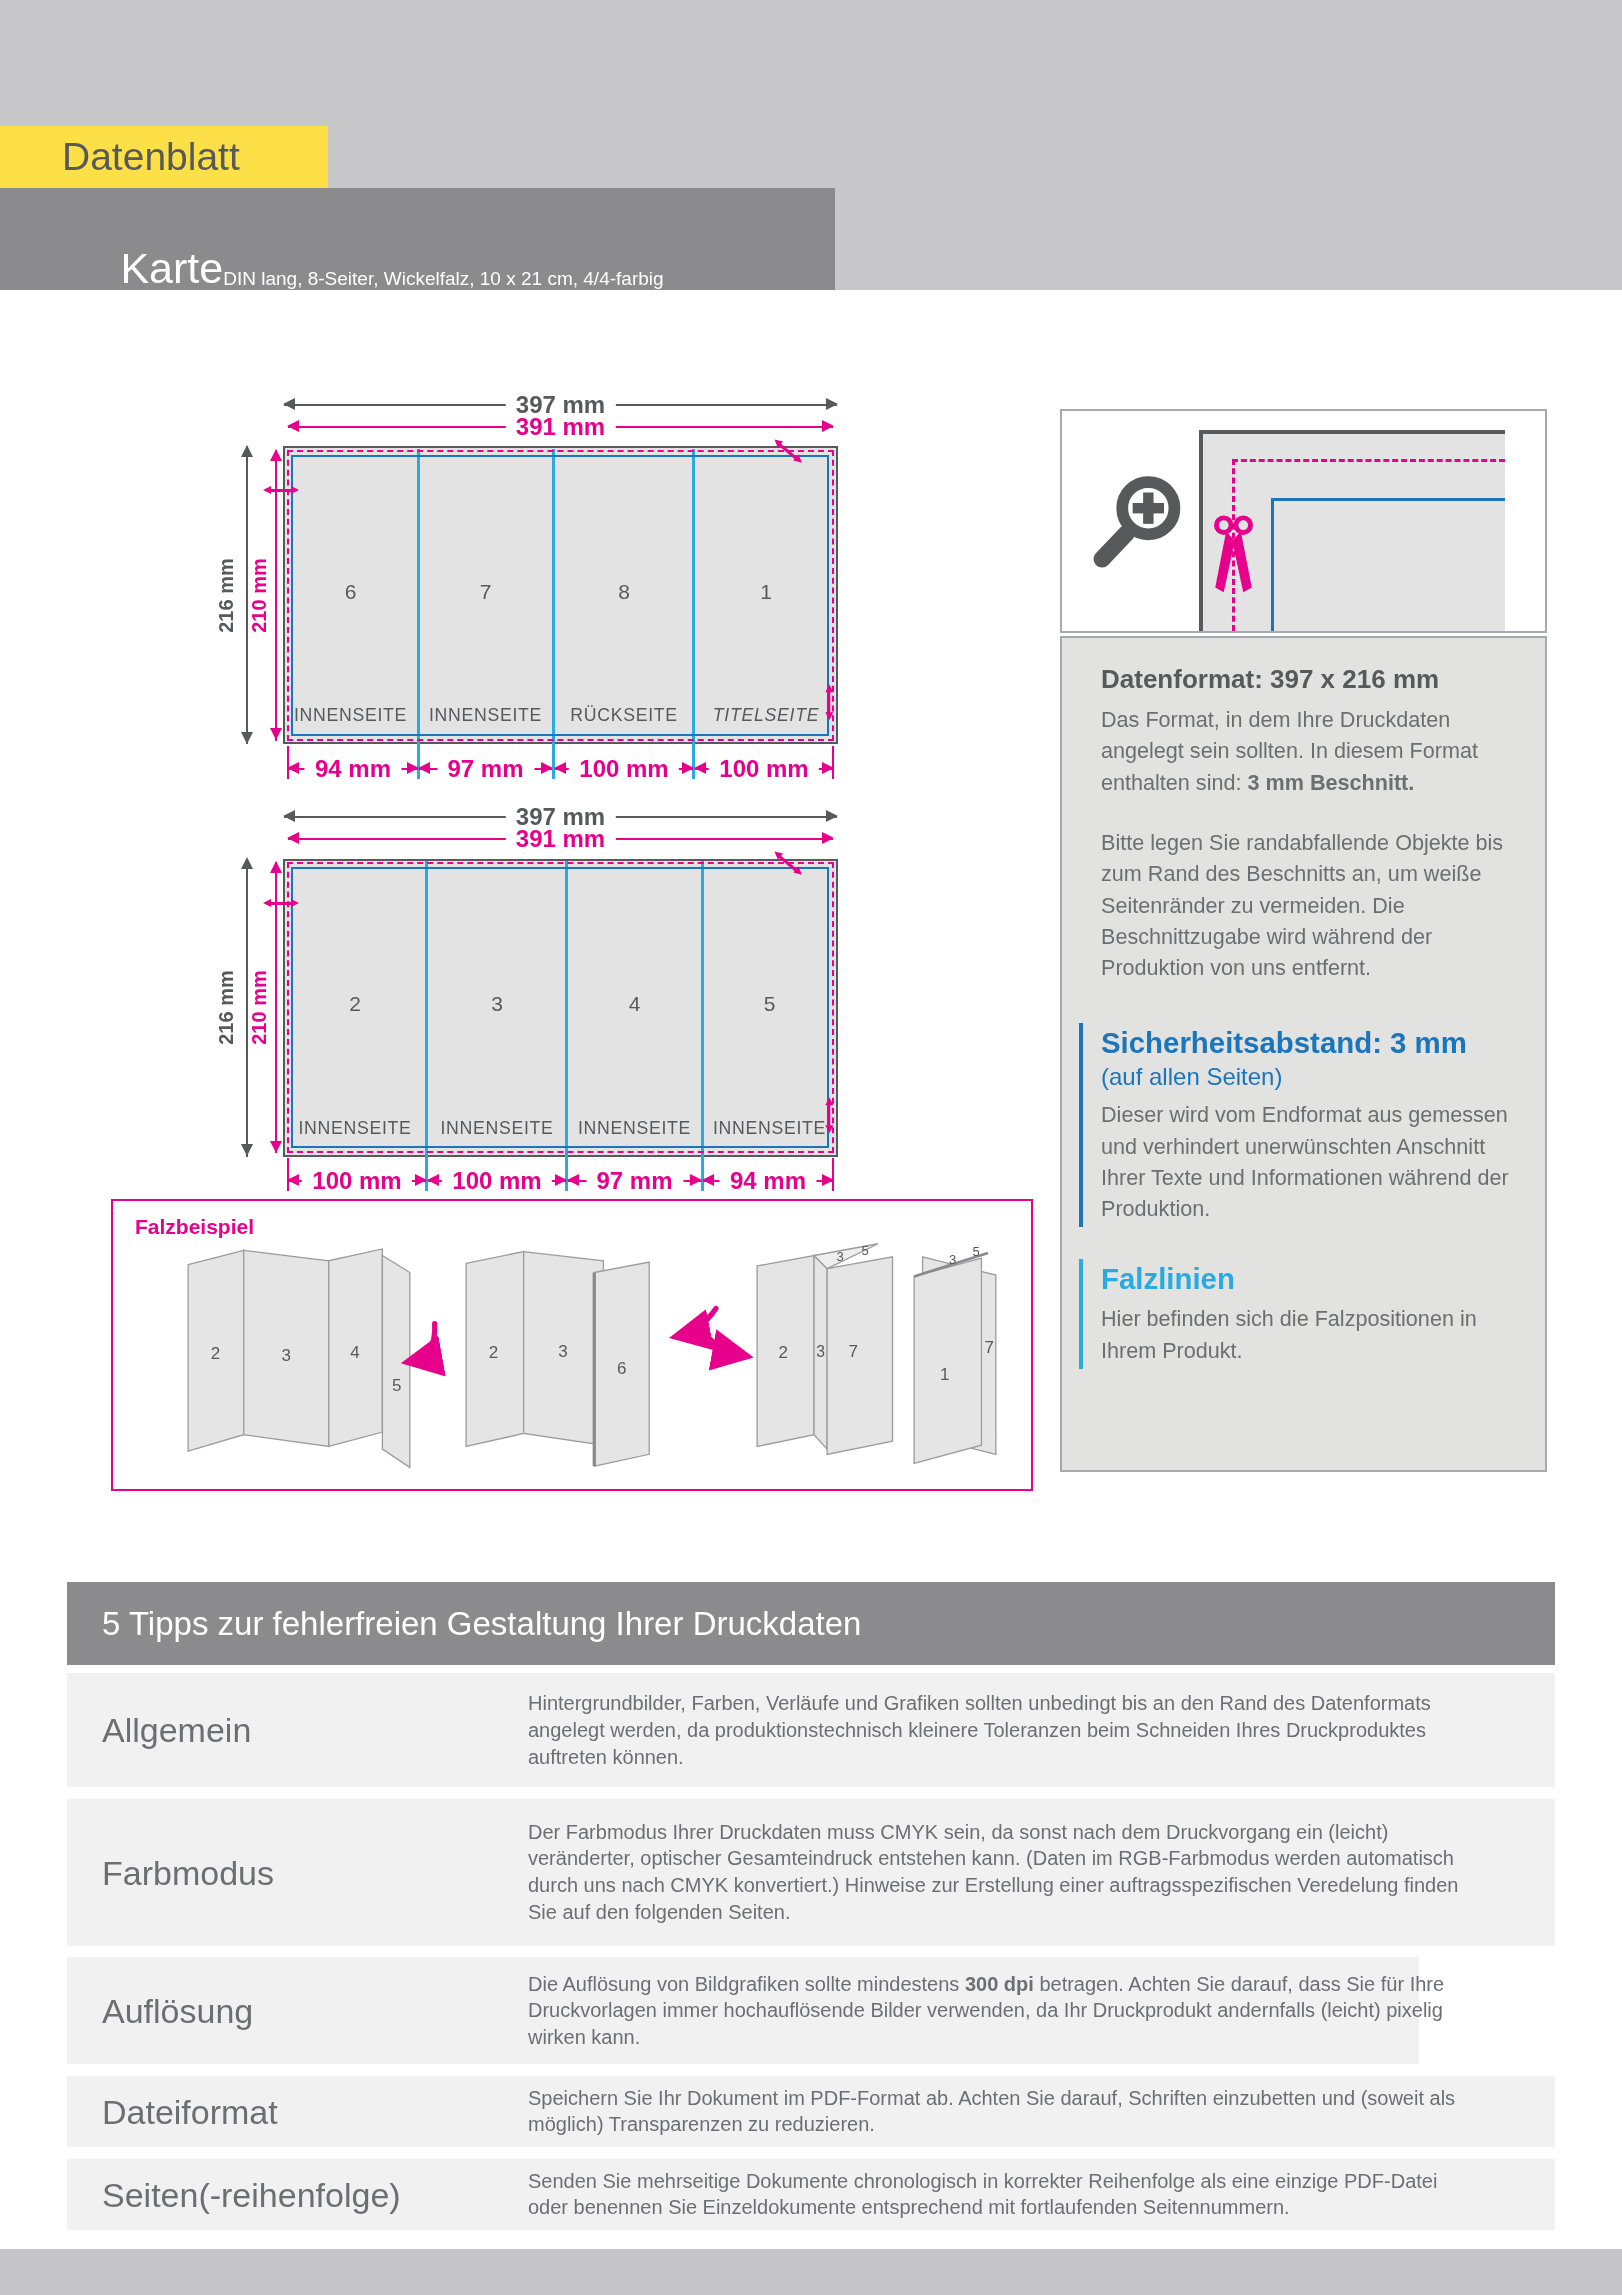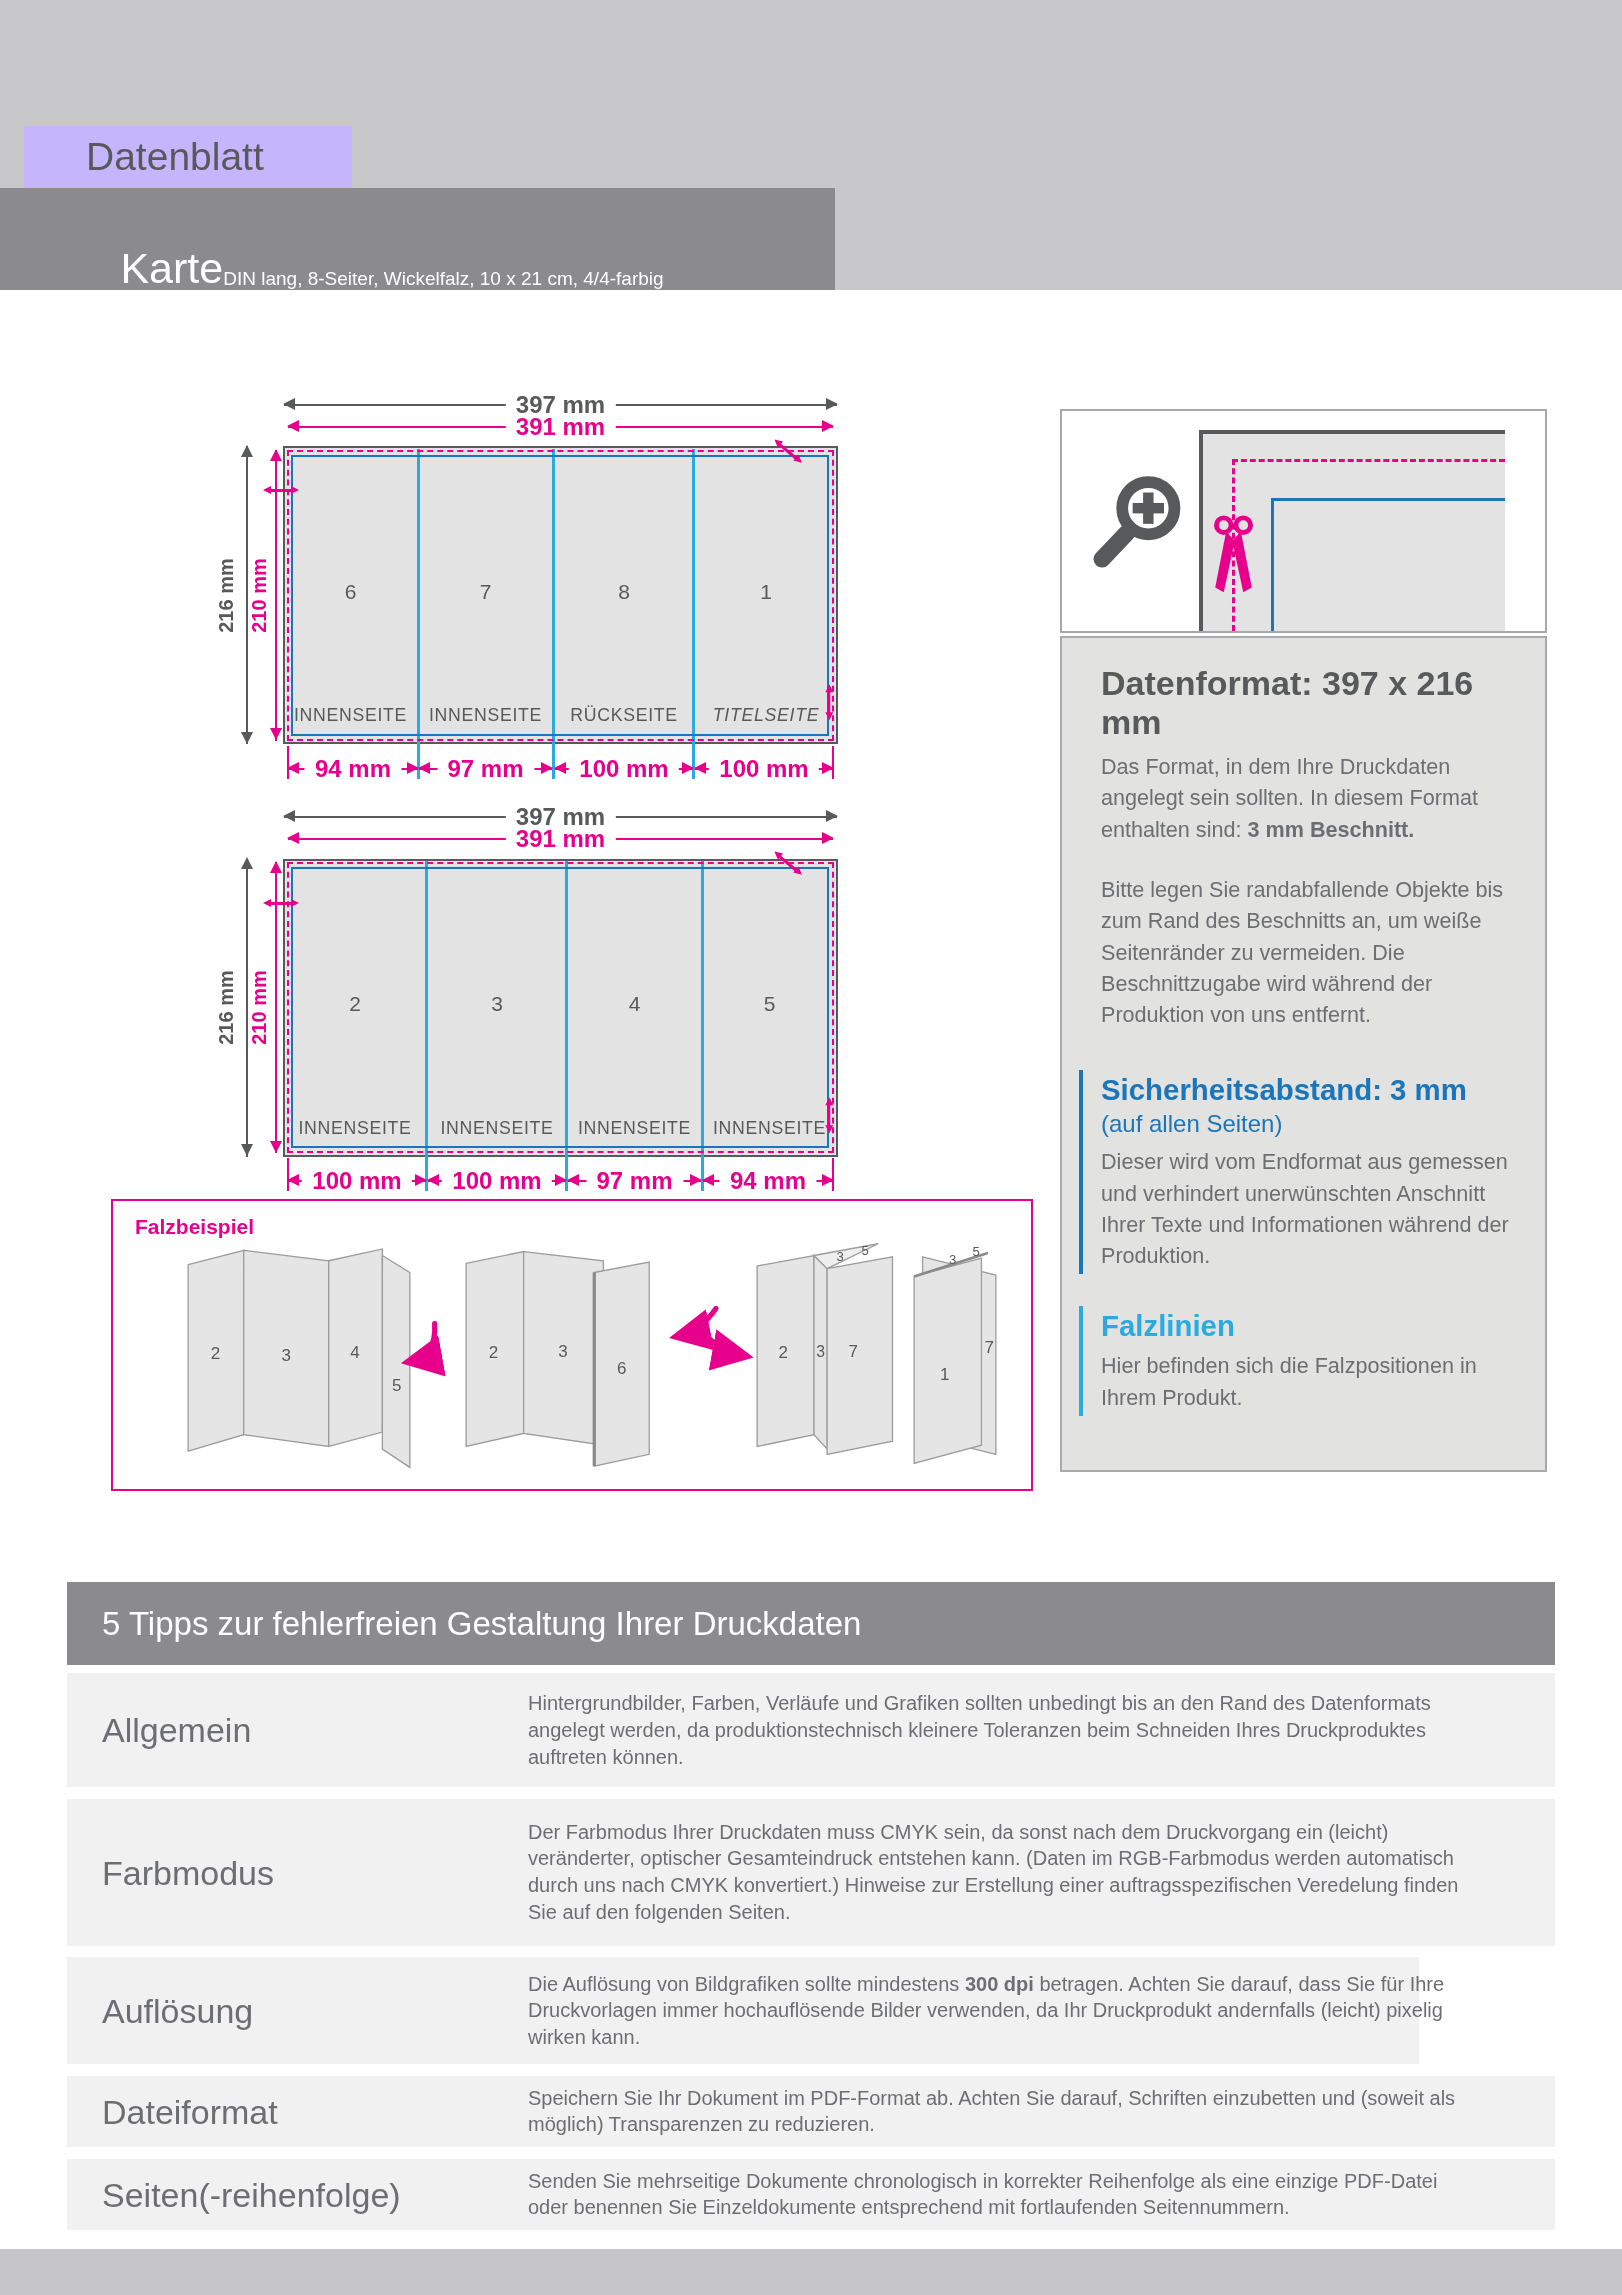--- a/index.html
+++ b/index.html
@@ -2,21 +2,21 @@
 <html style="font-size:10.5px"><head>
 <meta charset="utf-8">
 <style>
   html,body{margin:0;padding:0;background:#fff;}
   .page{position:relative;width:1623px;height:2295px;background:#fff;overflow:hidden;
         font-family:"Liberation Sans",sans-serif;color:#58595b;}
   .abs{position:absolute;}
   
   .band-light{background:#c8c7c9;}
   .band-dark{background:#8b8b8d;display:flex;flex-direction:row;align-items:flex-end;justify-content:center;padding-right:51px;box-sizing:border-box;}
-  .sheet-box{background:#c4b5fd;display:flex;align-items:center;margin-left:24px;}
+  .sheet-box{background:#fde047;display:flex;align-items:center;}
   .sheet-box span{font-size:39px;color:#58595b;padding-left:62px;}
   .prod-title{color:#fff;font-size:43px;line-height:1;}
   .prod-sub{color:#fff;font-size:19px;margin-top:10.5px;}
   
   .dim-h{position:absolute;height:19.6px;}
   .dim-h .ln{position:absolute;left:1.3px;right:1.3px;top:50%;margin-top:-1.3px;border-top:2px solid currentColor;}
   .dim-h .al{position:absolute;left:0;top:50%;margin-top:-6.5px;width:0;height:0;border:6.5px solid transparent;border-right:12.4px solid currentColor;border-left:0;}
   .dim-h .ar{position:absolute;right:0;top:50%;margin-top:-6.5px;width:0;height:0;border:6.5px solid transparent;border-left:12.4px solid currentColor;border-right:0;}
   .dim-h .lb{position:absolute;left:50%;top:50%;transform:translate(-50%,-50%);background:#fff;padding:0 10.5px;font-weight:bold;font-size:24px;white-space:nowrap;}
   .vbar{position:absolute;width:2px;background:currentColor;}
@@ -35,21 +35,21 @@
   .tick-m{width:2px;background:#e6008c;}
   .pnum{position:absolute;font-size:21px;color:#58595b;text-align:center;}
   .pside{position:absolute;font-size:17.7px;color:#58595b;text-align:center;letter-spacing:0.7px;}
   
   .falz-box{border:2.6px solid #e6008c;background:#fff;box-sizing:border-box;}
   .falz-title{font-size:21px;font-weight:bold;color:#e6008c;}
   
   .info-white{background:#fff;border:2px solid #a7a9ac;box-sizing:border-box;}
   .info-gray{background:#e2e2e1;border:2px solid #a7a9ac;box-sizing:border-box;padding:26px 23.6px 0 39px;}
   .corner-illus{background:#e4e3e3;border-left:4.6px solid #58595b;border-top:4.6px solid #58595b;box-sizing:border-box;}
-  .info-gray h1{font-size:34px;margin:0 0 9.2px 0;color:#58595b;}
+  .info-gray h1{font-size:26px;margin:0 0 9.2px 0;color:#58595b;}
   .info-gray p{font-size:21.6px;line-height:1.45;color:#6d6e71;margin:0;}
   .sect{position:relative;margin-top:42px;}
   .sect .bar{position:absolute;left:-22px;top:-2.6px;bottom:-2.6px;width:0;}
   .bar-endformat{border-left:4.6px dashed #e6008c;}
   .bar-sicherheit{border-left:4.6px solid #1b75bb;}
   .bar-falz{border-left:4.6px solid #29abe2;}
   .sect h2{font-size:29.4px;margin:0;}
   .sect h3{font-size:24px;margin:3.9px 0 0 0;}
   .sect p{margin-top:7.9px;}
   .h-m{color:#e6008c;} .h-b{color:#1b75bb;} .h-c{color:#29abe2;}

